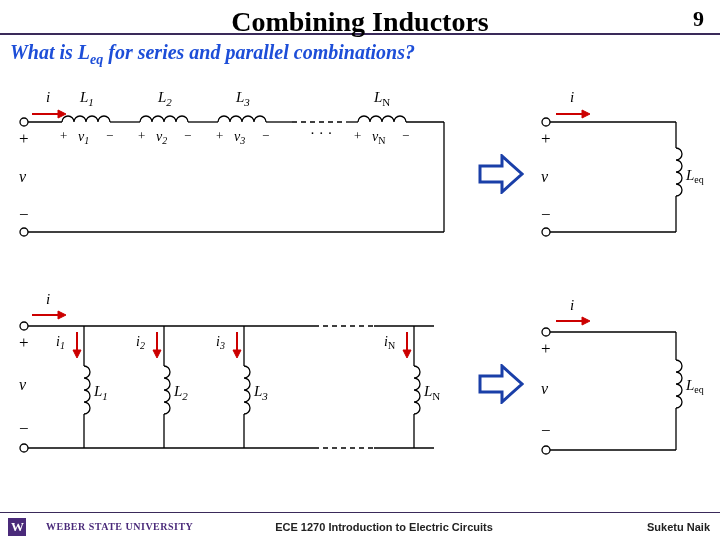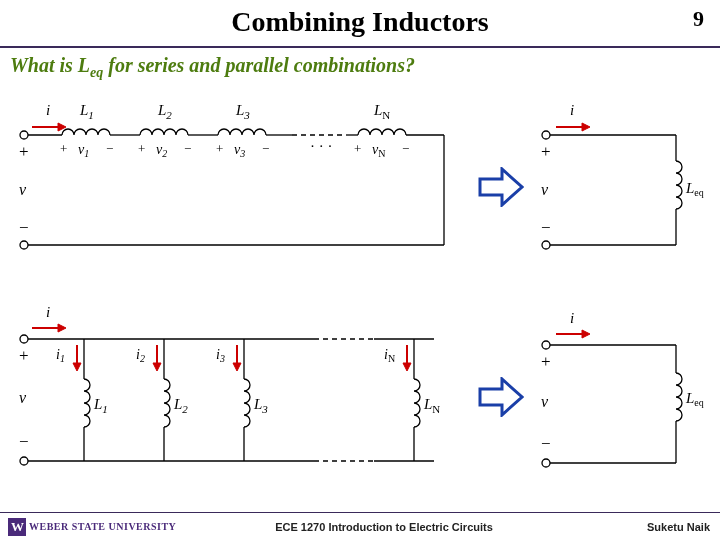--- a/index.html
+++ b/index.html
@@ -6,21 +6,21 @@
   body {
     width: 720px;
     height: 540px;
     font-family: "Times New Roman", serif;
     background: #fff;
     position: relative;
     overflow: hidden;
   }
   .header {
     position: relative;
-    height: 48px;
+    height: 35px;
     border-bottom: 2px solid #3a2a5a;
   }
   .title {
     position: absolute;
     left: 50%;
     transform: translateX(-50%);
     top: 6px;
     font-size: 28px;
     font-weight: bold;
     color: #000;
@@ -31,21 +31,21 @@
     top: 6px;
     font-size: 22px;
     font-weight: bold;
     color: #000;
   }
   .subtitle {
     padding: 6px 10px 0 10px;
     font-size: 20px;
     font-style: italic;
     font-weight: bold;
-    color: #4d7c0f;
+    color: #1d4ed8;
   }
   .sub-sub { font-style: italic; font-size: 14px; vertical-align: sub; }
   .figure-area {
     position: relative;
     width: 720px;
     height: 420px;
   }
   .diagram {
     position: absolute;
     background: #fff;
@@ -78,21 +78,21 @@
     background: #4a2a7a;
     color: #fff;
     font-family: Georgia, serif;
     font-size: 13px;
     font-weight: bold;
     text-align: center;
     line-height: 17px;
     letter-spacing: -1px;
   }
   .logo-text {
-    margin-left: 3px;
+    margin-left: 20px;
     font-family: "Times New Roman", serif;
     font-size: 10px;
     letter-spacing: 0.5px;
     color: #4a2a7a;
   }
   .footer-center {
     position: absolute;
     left: 50%;
     transform: translateX(-50%);
     margin-left: 24px;

